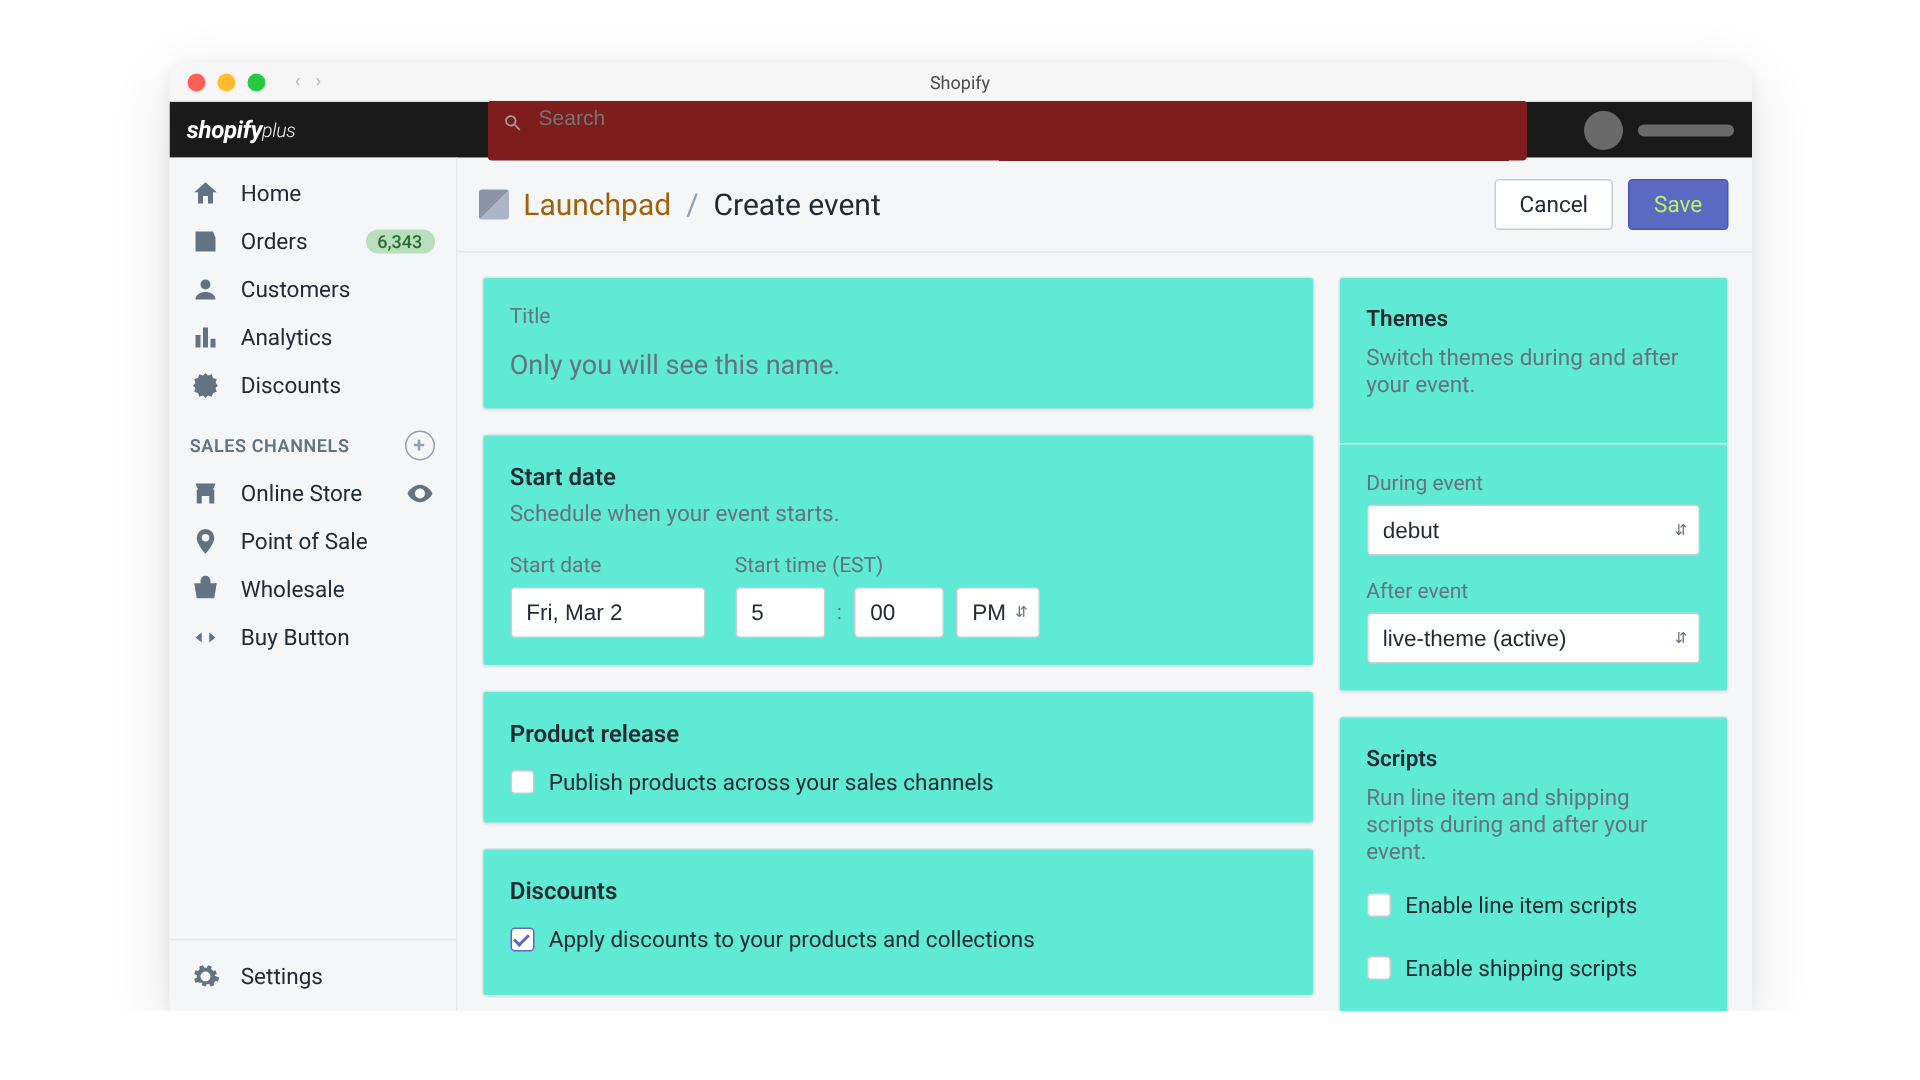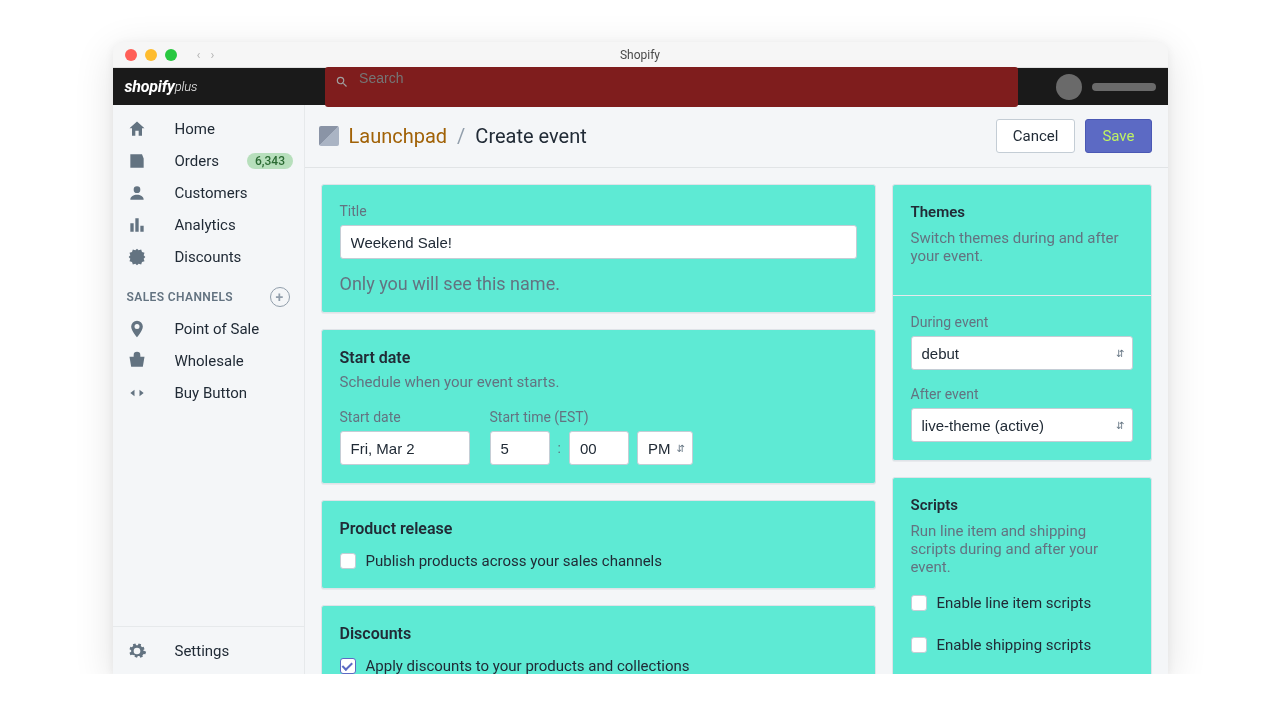--- a/index.html
+++ b/index.html
@@ -66,21 +66,21 @@
 .avatar { width:26px; height:26px; border-radius:50%; background:#6a6a6a; }
 .name-skel { width:64px; height:8px; background:#6a6a6a; border-radius:4px; }
 
 .body { flex:1; display:flex; overflow:hidden; }
 .sidebar {
   width: 192px; background:#f4f6f8; border-right:1px solid #e6e9eb;
   display:flex; flex-direction:column; padding-top:8px;
 }
 .nav-list { list-style:none; }
 .nav-item {
-  display:flex; align-items:center; gap:28px; height:32px; padding:0 14px;
+  display:flex; align-items:center; gap:14px; height:32px; padding:0 14px;
   color:#212b36; font-size:15px; cursor:pointer;
 }
 .nav-item svg { width:20px; height:20px; fill:#637381; flex-shrink:0; }
 .nav-item.active { color:#5c6ac4; }
 .nav-item.active svg { fill:#5c6ac4; }
 .badge {
   margin-left:auto; background:#bae0ba; color:#2e6b2e; font-size:12px;
   padding:1px 8px; border-radius:10px; font-weight:500;
 }
 .badge { background:#b7dfbc; color:#2b6a33; }
@@ -235,20 +235,29 @@
             </svg>
           <span>Discounts</span>
         </li>
       </ul>
 
       <div class="section-title">
         <span>SALES CHANNELS</span>
         <span class="plus-circle">+</span>
       </div>
       <ul class="nav-list">
+        <li class="nav-item">
+          <svg viewBox="0 0 24 24">
+              <path d="M4 4h16l-2 5H6zM5 9v11h14V9M9 20v-6h6v6"></path>
+            </svg>
+          <span>Online Store</span>
+          <svg class="eye" width="18" height="18" viewBox="0 0 24 24" fill="#919eab">
+              <path d="M12 5c5 0 9 4.5 10 7-1 2.5-5 7-10 7S3 14.5 2 12c1-2.5 5-7 10-7zm0 3a4 4 0 100 8 4 4 0 000-8z"></path>
+            </svg>
+        </li>
         <li class="nav-item">
           <svg viewBox="0 0 24 24">
               <path d="M12 2a7 7 0 00-7 7c0 5 7 13 7 13s7-8 7-13a7 7 0 00-7-7zm0 10a3 3 0 110-6 3 3 0 010 6z"></path>
             </svg>
           <span>Point of Sale</span>
         </li>
         <li class="nav-item">
           <svg viewBox="0 0 24 24">
               <path d="M3 7h18l-2 12H5zM8 7V5a4 4 0 018 0v2"></path>
             </svg>
@@ -288,21 +297,20 @@
             </div>
         </div>
       </div>
 
       <div class="content">
         <div class="col-main">
 
           <div class="card">
             <div class="card-pad">
               <label class="label">Title</label>
-              <input class="input" value="Weekend Sale!" style="">
               <div class="hint">Only you will see this name.</div>
             </div>
           </div>
 
           <div class="card">
             <div class="card-pad">
               <h2>Start date</h2>
               <div class="sub" style="margin-bottom:18px;">Schedule when your event starts.</div>
               <div class="field-group">
                 <div class="field w1">

